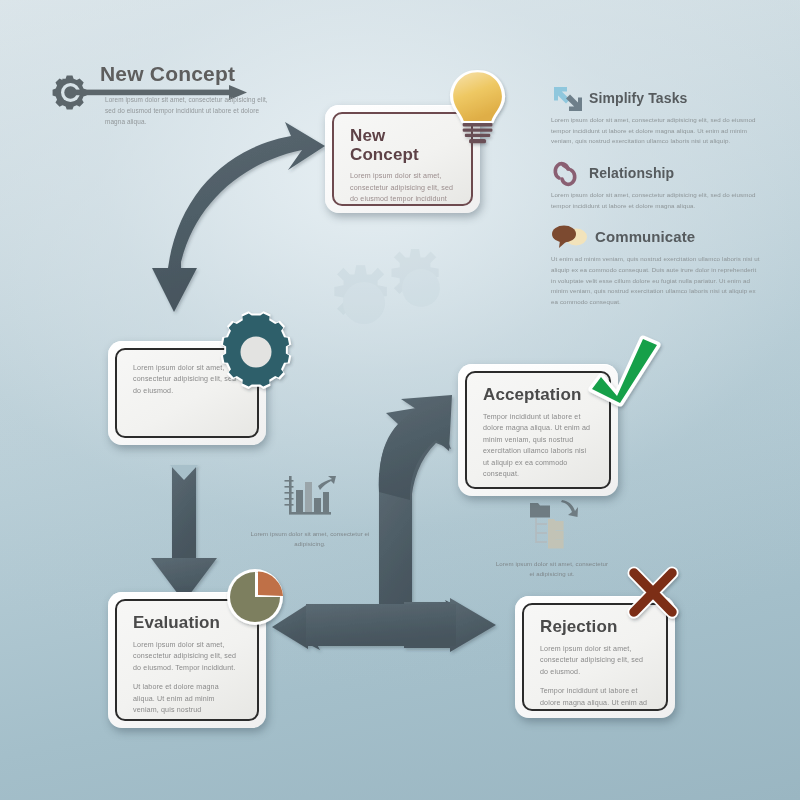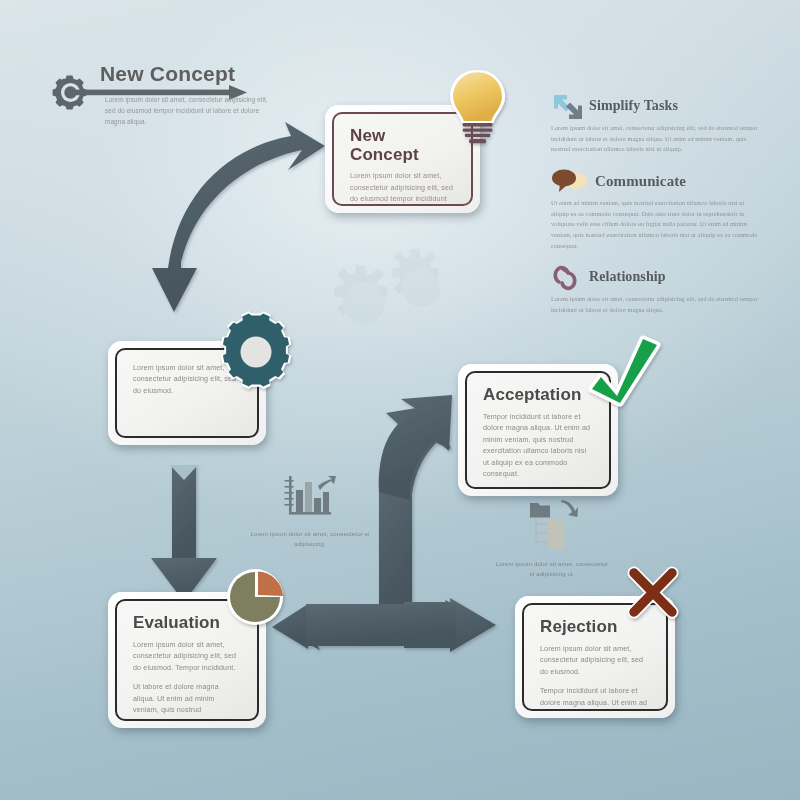--- a/index.html
+++ b/index.html
@@ -63,21 +63,21 @@
     position: absolute; left: 52px; top: 0;
     font-size: 21px; font-weight: 700; color: #5e5e5e; letter-spacing: .2px;
   }
   #header .hdesc {
     position: absolute; left: 57px; top: 33px; width: 165px;
     font-size: 6.4px; line-height: 1.68; color: #92979a; letter-spacing: .1px;
   }
   #header .gear-arrow { position: absolute; left: 0; top: 13px; }
 
   
-  #features { position: absolute; left: 551px; top: 92px; width: 212px; font-family: Liberation Serif, serif; }
+  #features { position: absolute; left: 551px; top: 84px; width: 212px; }
   .feature { position: relative; margin-bottom: 12px; }
   .feature .ficon { position: absolute; left: 0; top: 0; width: 34px; height: 30px; }
   .feature .ftitle {
     margin-left: 38px; font-size: 14px; font-weight: 700; color: #565b5e;
     line-height: 28px; letter-spacing: .1px;
   }
   .feature .fdesc {
     margin-top: 3px; font-size: 6.2px; line-height: 1.72;
     color: #8d9497; letter-spacing: .1px;
   }
@@ -221,44 +221,44 @@
       <span class="ficon">
         <svg width="34" height="30" viewBox="0 0 34 30" aria-hidden="true">
           <path d="M3 3 L16 3 L16 7.5 L10.8 7.5 L19 15.5 L15 19.5 L7 11.5 L7 16.5 L3 16.5 Z" fill="#8fc7dd"></path>
           <path d="M31 27 L18 27 L18 22.5 L23.2 22.5 L15 14.5 L19 10.5 L27 18.5 L27 13.5 L31 13.5 Z" fill="#6e7f8a"></path>
         </svg>
       </span>
       <div class="ftitle">Simplify Tasks</div>
       <div class="fdesc">Lorem ipsum dolor sit amet, consectetur adipisicing elit, sed do eiusmod tempor incididunt ut labore et dolore magna aliqua. Ut enim ad minim veniam, quis nostrud exercitation ullamco laboris nisi ut aliquip.</div>
     </div>
 
-    <div class="feature" id="feature-communicate">
-      <span class="ficon" style="width:40px;">
-        <svg width="40" height="30" viewBox="0 0 40 30" aria-hidden="true">
-          <ellipse cx="25" cy="14" rx="11" ry="8.5" fill="#f2e3bb"></ellipse>
-          <ellipse cx="13" cy="11" rx="12" ry="8.5" fill="#7c4a30"></ellipse>
-          <path d="M9 17 L8 25 L16 18 Z" fill="#7c4a30"></path>
-        </svg>
-      </span>
-      <div class="ftitle">Communicate</div>
-      <div class="fdesc">Ut enim ad minim veniam, quis nostrud exercitation ullamco laboris nisi ut aliquip ex ea commodo consequat. Duis aute irure dolor in reprehenderit in voluptate velit esse cillum dolore eu fugiat nulla pariatur. Ut enim ad minim veniam, quis nostrud exercitation ullamco laboris nisi ut aliquip ex ea commodo consequat.</div>
-    </div>
-
     <div class="feature" id="feature-relationship">
       <span class="ficon">
         <svg width="34" height="30" viewBox="0 0 34 30" aria-hidden="true">
           <g fill="none" stroke="#8a5f72" stroke-width="3.6" stroke-linecap="round">
             <path d="M8 19 A6.5 7.5 0 1 1 17 10"></path>
             <path d="M20 11 A6.5 7.5 0 1 1 11 20"></path>
           </g>
           <path d="M12 6 L18 10" stroke="#8a5f72" stroke-width="3.4" stroke-linecap="round"></path>
         </svg>
       </span>
       <div class="ftitle">Relationship</div>
       <div class="fdesc">Lorem ipsum dolor sit amet, consectetur adipisicing elit, sed do eiusmod tempor incididunt ut labore et dolore magna aliqua.</div>
+    </div>
+
+    <div class="feature" id="feature-communicate">
+      <span class="ficon" style="width:40px;">
+        <svg width="40" height="30" viewBox="0 0 40 30" aria-hidden="true">
+          <ellipse cx="25" cy="14" rx="11" ry="8.5" fill="#f2e3bb"></ellipse>
+          <ellipse cx="13" cy="11" rx="12" ry="8.5" fill="#7c4a30"></ellipse>
+          <path d="M9 17 L8 25 L16 18 Z" fill="#7c4a30"></path>
+        </svg>
+      </span>
+      <div class="ftitle">Communicate</div>
+      <div class="fdesc">Ut enim ad minim veniam, quis nostrud exercitation ullamco laboris nisi ut aliquip ex ea commodo consequat. Duis aute irure dolor in reprehenderit in voluptate velit esse cillum dolore eu fugiat nulla pariatur. Ut enim ad minim veniam, quis nostrud exercitation ullamco laboris nisi ut aliquip ex ea commodo consequat.</div>
     </div>
 
   </div>
 
   <div class="miniblock" id="mini-chart">
     <span>
       <svg width="56" height="46" viewBox="0 0 56 46" aria-hidden="true">
         <g fill="#6f7c82">
           <rect x="7" y="2" width="2.6" height="38"></rect>
           <rect x="7" y="38" width="42" height="2.6"></rect>

